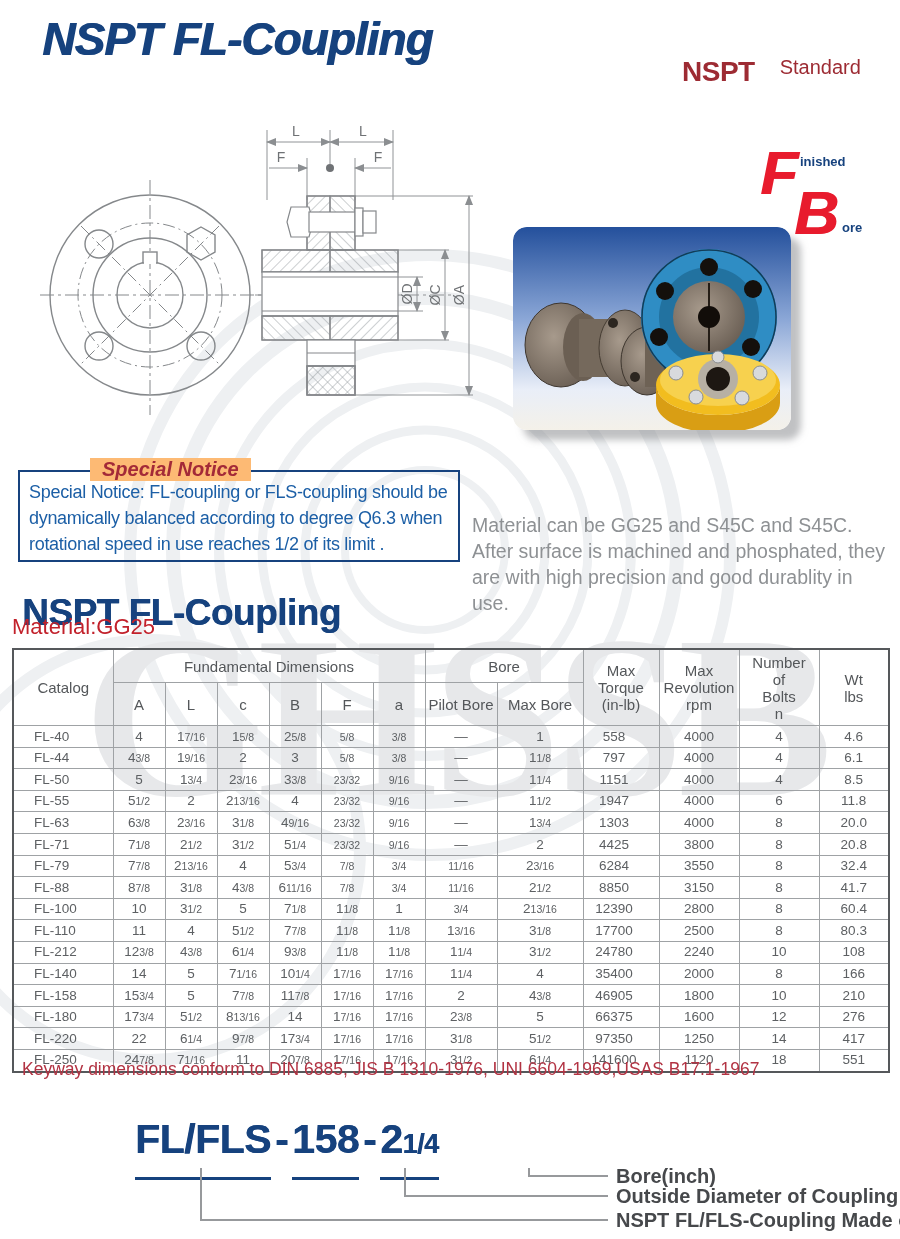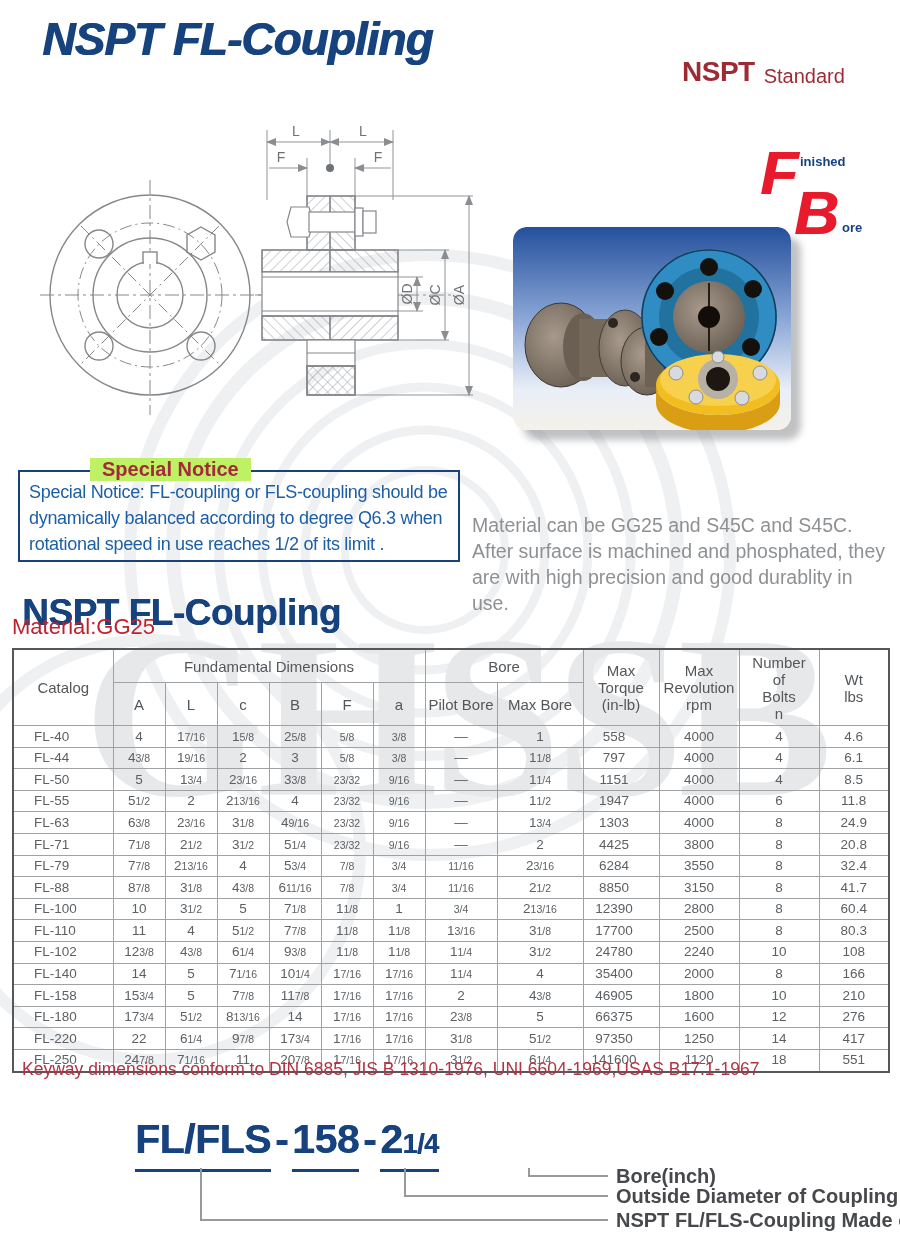--- a/index.html
+++ b/index.html
@@ -9,41 +9,41 @@
   }
   html,body{margin:0;padding:0;}
   body{width:900px;height:1239px;position:relative;background:#fff;overflow:hidden;
        font-family:"Liberation Sans",sans-serif;}
   .abs{position:absolute;}
   
   #wm{left:0;top:0;z-index:0;pointer-events:none;}
   
   .t1{left:42px;top:12px;font-size:46px;font-weight:700;font-style:italic;color:var(--navy);
       letter-spacing:-1px;text-shadow:1px 0 0 currentColor;z-index:2;}
-  .brand{left:682px;top:56px;color:var(--red-dark);z-index:2;display:flex;align-items:flex-end;gap:9px;}
+  .brand{left:682px;top:56px;color:var(--red-dark);z-index:2;display:flex;align-items:flex-start;gap:25px;}
   .brand .b1{font-size:28px;font-weight:700;letter-spacing:-0.5px;}
   .brand .b2{font-size:20px;font-weight:400;}
   
   #drawing{left:25px;top:100px;z-index:1;}
   
   .fb{left:760px;top:142px;width:140px;height:105px;z-index:2;}
   .fb .F{position:absolute;left:0;top:0;font-size:62px;font-weight:700;font-style:italic;
          color:#e81b2d;text-shadow:1px 0 0 currentColor;line-height:1;}
   .fb .B{position:absolute;left:34px;top:40px;font-size:62px;font-weight:700;font-style:italic;
          color:#e81b2d;text-shadow:1px 0 0 currentColor;line-height:1;}
   .fb .small{position:absolute;font-size:13px;font-weight:700;color:var(--navy);}
   .fb .s1{left:40px;top:12px;}
   .fb .s2{left:82px;top:78px;}
   
   .photo{left:513px;top:227px;width:278px;height:203px;border-radius:14px;z-index:2;
          box-shadow:10px 10px 7px rgba(140,142,145,.55);overflow:hidden;}
   
   .notice{left:18px;top:470px;width:438px;height:88px;border:2px solid var(--navy);z-index:2;}
-  .notice-title{position:absolute;left:70px;top:-14px;background:#bef264;padding:0 12px;
-      font-size:20px;font-weight:700;color:#a32a38;}
+  .notice-title{position:absolute;left:70px;top:-14px;background:#fdba74;padding:0 12px;
+      font-size:20px;font-weight:700;font-style:italic;color:#a32a38;}
   .notice-body{padding:7px 8px 0 9px;font-size:18px;line-height:26px;letter-spacing:-0.3px;
       color:var(--notice-blue);}
   .material-note{left:472px;top:477px;width:416px;font-size:19.5px;line-height:26px;
       color:var(--body-gray);z-index:2;margin-top:35px;}
   
   .t2{left:22px;top:592px;font-size:37px;font-weight:700;color:var(--navy);letter-spacing:-0.5px;
       text-shadow:0.5px 0 0 currentColor;z-index:2;}
   .mat{left:12px;top:614px;width:876px;text-align:left;font-size:22px;color:var(--red-bright);z-index:2;}
   
   .tblwrap{left:12px;top:648px;width:876px;z-index:2;}
@@ -55,21 +55,21 @@
   td{height:20.6px;padding:0 2px;font-size:13.5px;color:var(--table-gray);text-align:center;
      line-height:1;overflow:hidden;}
   td .fr{font-size:10.5px;}
   td.c0{text-align:left;padding-left:20px;}
   td.c9{text-align:center;padding-right:16px;}
   
   .keyway{left:22px;top:1056px;font-size:17.5px;line-height:27px;color:#b23343;z-index:2;}
   
   .ord-code{left:135px;top:1116px;font-size:41px;font-weight:700;color:var(--navy);
       letter-spacing:-0.5px;text-shadow:0.5px 0 0 currentColor;z-index:2;}
-  .ord-code .seg{border-bottom:3px solid var(--navy);padding-bottom:6px;display:inline-block;}
+  .ord-code .seg{border-bottom:3px solid var(--navy);padding-bottom:14px;display:inline-block;}
   .ord-code .dash{display:inline-block;padding:0 4px 5px 4px;}
   .ord-code .frac{font-size:27px;}
   .conn{background:var(--line-gray);z-index:2;}
   .ord-label{left:616px;font-size:20px;color:var(--label-gray);z-index:2;white-space:nowrap;font-weight:bold;}
 </style>
 </head>
 <body>
 
 <svg id="wm" class="abs" width="900" height="1239" aria-hidden="true">
   <g fill="none" stroke="#eef0f2">
@@ -371,21 +371,21 @@
           <td class="c2"><span>2</span><span class="fr">3/16</span></td>
           <td class="c3"><span>3</span><span class="fr">1/8</span></td>
           <td class="c4"><span>4</span><span class="fr">9/16</span></td>
           <td class="c5"><span class="fr">23/32</span></td>
           <td class="c6"><span class="fr">9/16</span></td>
           <td class="c7"><span>—</span></td>
           <td class="c8"><span>1</span><span class="fr">3/4</span></td>
           <td class="c9"><span>1303</span></td>
           <td class="c10"><span>4000</span></td>
           <td class="c11"><span>8</span></td>
-          <td class="c12"><span>24.9</span></td>
+          <td class="c12"><span>20.0</span></td>
         </tr>
         <tr>
           <td class="c0"><span>FL-71</span></td>
           <td class="c1"><span>7</span><span class="fr">1/8</span></td>
           <td class="c2"><span>2</span><span class="fr">1/2</span></td>
           <td class="c3"><span>3</span><span class="fr">1/2</span></td>
           <td class="c4"><span>5</span><span class="fr">1/4</span></td>
           <td class="c5"><span class="fr">23/32</span></td>
           <td class="c6"><span class="fr">9/16</span></td>
           <td class="c7"><span>—</span></td>
@@ -449,21 +449,21 @@
           <td class="c5"><span>1</span><span class="fr">1/8</span></td>
           <td class="c6"><span>1</span><span class="fr">1/8</span></td>
           <td class="c7"><span>1</span><span class="fr">3/16</span></td>
           <td class="c8"><span>3</span><span class="fr">1/8</span></td>
           <td class="c9"><span>17700</span></td>
           <td class="c10"><span>2500</span></td>
           <td class="c11"><span>8</span></td>
           <td class="c12"><span>80.3</span></td>
         </tr>
         <tr>
-          <td class="c0"><span>FL-102</span></td>
+          <td class="c0"><span>FL-212</span></td>
           <td class="c1"><span>12</span><span class="fr">3/8</span></td>
           <td class="c2"><span>4</span><span class="fr">3/8</span></td>
           <td class="c3"><span>6</span><span class="fr">1/4</span></td>
           <td class="c4"><span>9</span><span class="fr">3/8</span></td>
           <td class="c5"><span>1</span><span class="fr">1/8</span></td>
           <td class="c6"><span>1</span><span class="fr">1/8</span></td>
           <td class="c7"><span>1</span><span class="fr">1/4</span></td>
           <td class="c8"><span>3</span><span class="fr">1/2</span></td>
           <td class="c9"><span>24780</span></td>
           <td class="c10"><span>2240</span></td>

